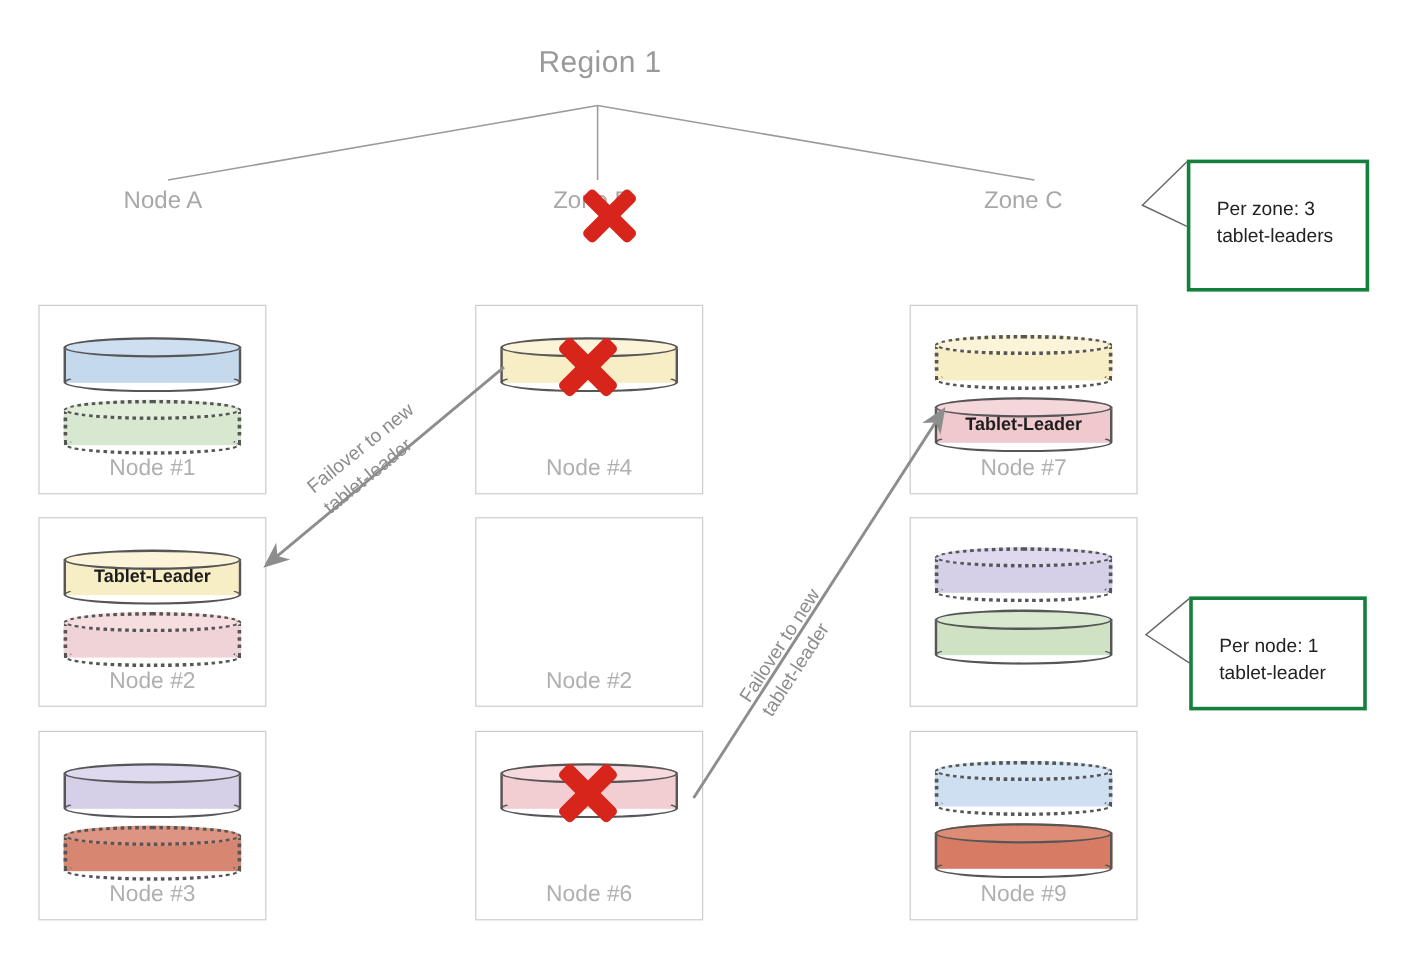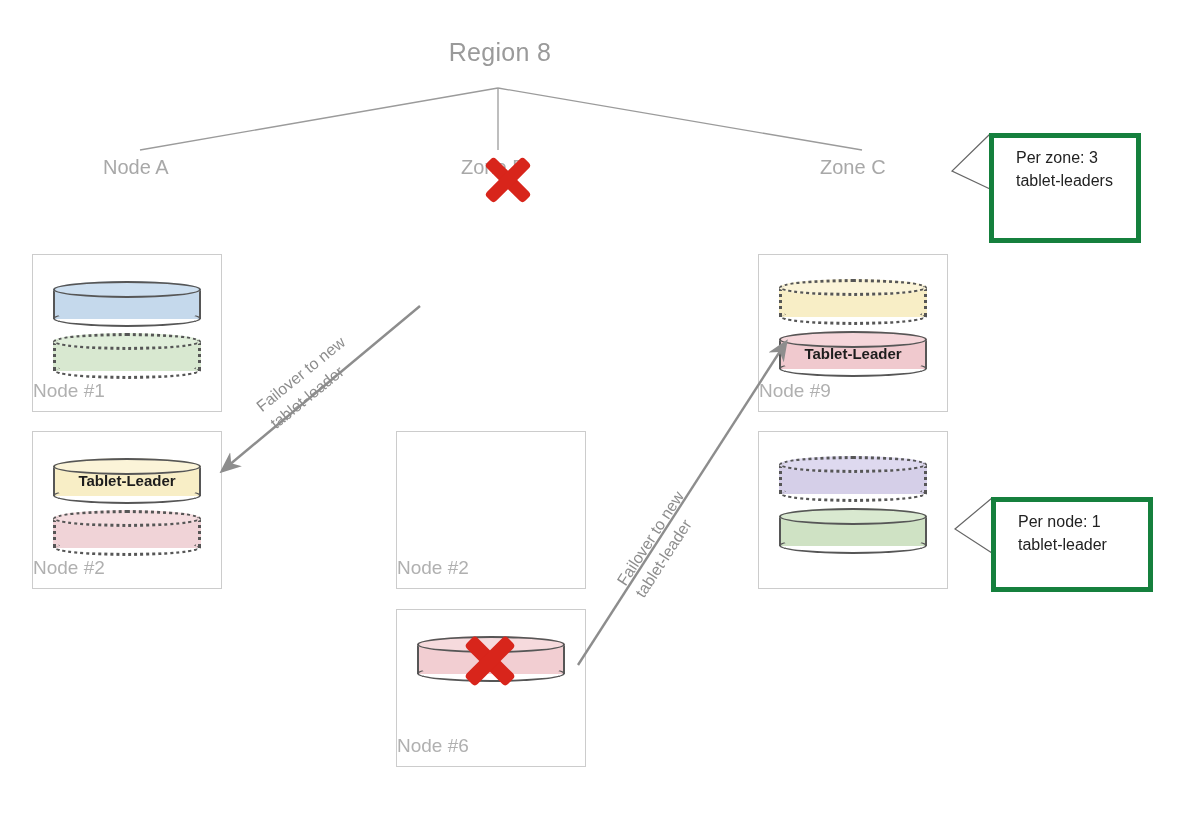--- a/index.html
+++ b/index.html
@@ -19,21 +19,21 @@
   #zoneC{left:820px;}
 
   svg.overlay{position:absolute;left:0;top:0;width:1178px;height:814px;pointer-events:none;}
 
   
   .node-box{
     position:absolute;width:190px;height:158px;
     border:1px solid #cccccc;background:#ffffff;box-sizing:border-box;
   }
   .node-label{
-    position:absolute;left:0;bottom:9px;width:100%;text-align:left;
+    position:absolute;left:0;bottom:9px;width:100%;text-align:center;
     font-size:19px;color:#b0b0b0;
   }
 
   
   .cyl{position:absolute;width:148px;height:46px;left:20px;}
   .cyl .body{
     position:absolute;left:0;top:8px;width:100%;height:30px;box-sizing:border-box;
     border-left:2px solid #565656;border-right:2px solid #565656;
   }
   .cyl .top{
@@ -59,37 +59,37 @@
   .xmark{position:absolute;pointer-events:none;}
   .xmark i{
     position:absolute;left:50%;top:50%;display:block;
     border-radius:4px;background:#d8251b;
   }
   .xmark i:first-child{transform:translate(-50%,-50%) rotate(45deg);}
   .xmark i:last-child{transform:translate(-50%,-50%) rotate(-45deg);}
 
   
   .callout{
-    position:absolute;border:5px solid #15803d;background:#fff;box-sizing:border-box;
-    font-size:16px;color:#222;line-height:1.45;padding:8px 0 0 22px;
+    position:absolute;border:3px solid #15803d;background:#fff;box-sizing:border-box;
+    font-size:16px;color:#222;line-height:1.45;padding:27px 0 0 22px;
   }
   .callout .l2{display:block;}
 
   
   .arrow-label{
     position:absolute;font-size:16px;color:#8d8d8d;line-height:1.35;white-space:nowrap;
     transform-origin:0 0;
   }
 </style>
 </head>
 <body>
 
 <div id="stage">
 
-  <div class="region-title">Region 8</div>
+  <div class="region-title">Region 1</div>
 
   <svg class="overlay">
     <line x1="498" y1="88" x2="498" y2="150" stroke="#9b9b9b" stroke-width="1.3"></line>
     <line x1="498" y1="88" x2="140" y2="150" stroke="#9b9b9b" stroke-width="1.3"></line>
     <line x1="498" y1="88" x2="862" y2="150" stroke="#9b9b9b" stroke-width="1.3"></line>
   </svg>
 
   <div class="zone-label" id="zoneA">Node A</div>
   <div class="zone-label" id="zoneB">Zone B</div>
   <div class="zone-label" id="zoneC">Zone C</div>
@@ -125,72 +125,115 @@
     </div>
     <div class="cyl dotted" style="top:78px;">
       <div class="body" style="background:#f0d3d7;"></div>
       <div class="bot"></div>
       <div class="cap-fill" style="background:#f5dde0;"></div>
       <div class="top"></div>
     </div>
     <div class="node-label">Node #2</div>
   </div>
 
-
-
-  <div class="node-box" style="left:396px;top:431px;">
-    <div class="node-label">Node #2</div>
-  </div>
-
-  <div class="node-box" style="left:396px;top:609px;">
-    <div class="cyl" style="top:26px;">
-      <div class="body" style="background:#f2ced2;"></div>
-      <div class="bot"></div>
-      <div class="cap-fill" style="background:#f6dadd;"></div>
+  <div class="node-box" style="left:32px;top:609px;">
+    <div class="cyl" style="top:26px;">
+      <div class="body" style="background:#d5cfe8;"></div>
+      <div class="bot"></div>
+      <div class="cap-fill" style="background:#ded9ef;"></div>
+      <div class="top"></div>
+    </div>
+    <div class="cyl dotted" style="top:78px;">
+      <div class="body" style="background:#d78672;"></div>
+      <div class="bot"></div>
+      <div class="cap-fill" style="background:#de9482;"></div>
+      <div class="top"></div>
+    </div>
+    <div class="node-label">Node #3</div>
+  </div>
+
+  <div class="node-box" style="left:396px;top:254px;">
+    <div class="cyl" style="top:26px;">
+      <div class="body" style="background:#f8eec6;"></div>
+      <div class="bot"></div>
+      <div class="cap-fill" style="background:#fbf4d8;"></div>
       <div class="top"></div>
     </div>
     <div class="xmark" style="left:62px;top:20px;width:62px;height:62px;">
       <i style="width:58px;height:15px;"></i>
         <i style="width:58px;height:15px;"></i>
     </div>
+    <div class="node-label">Node #4</div>
+  </div>
+
+  <div class="node-box" style="left:396px;top:431px;">
+    <div class="node-label">Node #2</div>
+  </div>
+
+  <div class="node-box" style="left:396px;top:609px;">
+    <div class="cyl" style="top:26px;">
+      <div class="body" style="background:#f2ced2;"></div>
+      <div class="bot"></div>
+      <div class="cap-fill" style="background:#f6dadd;"></div>
+      <div class="top"></div>
+    </div>
+    <div class="xmark" style="left:62px;top:20px;width:62px;height:62px;">
+      <i style="width:58px;height:15px;"></i>
+        <i style="width:58px;height:15px;"></i>
+    </div>
     <div class="node-label">Node #6</div>
   </div>
 
   <div class="node-box" style="left:758px;top:254px;">
     <div class="cyl dotted" style="top:24px;">
       <div class="body" style="background:#f8eec6;"></div>
       <div class="bot"></div>
       <div class="cap-fill" style="background:#fbf4d8;"></div>
       <div class="top"></div>
     </div>
     <div class="cyl" style="top:76px;">
       <div class="body" style="background:#f0c9ce;"></div>
       <div class="bot"></div>
       <div class="cap-fill" style="background:#f5d6da;"></div>
       <div class="top"></div>
       <div class="cyl-text">Tablet-Leader</div>
     </div>
-    <div class="node-label">Node #9</div>
+    <div class="node-label">Node #7</div>
   </div>
 
   <div class="node-box" style="left:758px;top:431px;">
     <div class="cyl dotted" style="top:24px;">
       <div class="body" style="background:#d5cfe8;"></div>
       <div class="bot"></div>
       <div class="cap-fill" style="background:#ded9ef;"></div>
       <div class="top"></div>
     </div>
     <div class="cyl" style="top:76px;">
       <div class="body" style="background:#cfe2c4;"></div>
       <div class="bot"></div>
       <div class="cap-fill" style="background:#d9e9d0;"></div>
       <div class="top"></div>
     </div>
   </div>
 
+  <div class="node-box" style="left:758px;top:609px;">
+    <div class="cyl dotted" style="top:24px;">
+      <div class="body" style="background:#cddff0;"></div>
+      <div class="bot"></div>
+      <div class="cap-fill" style="background:#d8e7f5;"></div>
+      <div class="top"></div>
+    </div>
+    <div class="cyl" style="top:76px;">
+      <div class="body" style="background:#d77b64;"></div>
+      <div class="bot"></div>
+      <div class="cap-fill" style="background:#de8c76;"></div>
+      <div class="top"></div>
+    </div>
+    <div class="node-label">Node #9</div>
+  </div>
 
   <svg class="overlay">
     <defs>
       <marker id="arrowhead" markerWidth="9" markerHeight="9" refX="7.6" refY="4.5" orient="auto" markerUnits="strokeWidth">
         <path d="M0,0.7 L9,4.5 L0,8.3 L2.6,4.5 Z" fill="#8d8d8d"></path>
       </marker>
     </defs>
     <line x1="420" y1="306" x2="222" y2="471" stroke="#8d8d8d" stroke-width="2.4" marker-end="url(#arrowhead)"></line>
     <line x1="578" y1="665" x2="786" y2="342" stroke="#8d8d8d" stroke-width="2.4" marker-end="url(#arrowhead)"></line>
   </svg>
@@ -208,18 +251,18 @@
   <svg class="overlay">
     <path d="M990,134 L952,171 L990,189" fill="#ffffff" stroke="#666666" stroke-width="1.2" stroke-linejoin="miter"></path>
     <path d="M992,498 L955,529 L992,553" fill="#ffffff" stroke="#666666" stroke-width="1.2" stroke-linejoin="miter"></path>
   </svg>
 
   <div class="callout" style="left:989px;top:133px;width:152px;height:110px;">
     <span>Per zone: 3</span>
     <span class="l2">tablet-leaders</span>
   </div>
 
-  <div class="callout" style="left:991px;top:497px;width:162px;height:95px;">
+  <div class="callout" style="left:991px;top:497px;width:148px;height:95px;">
     <span>Per node: 1</span>
     <span class="l2">tablet-leader</span>
   </div>
 
 </div>
 
 </body></html>

